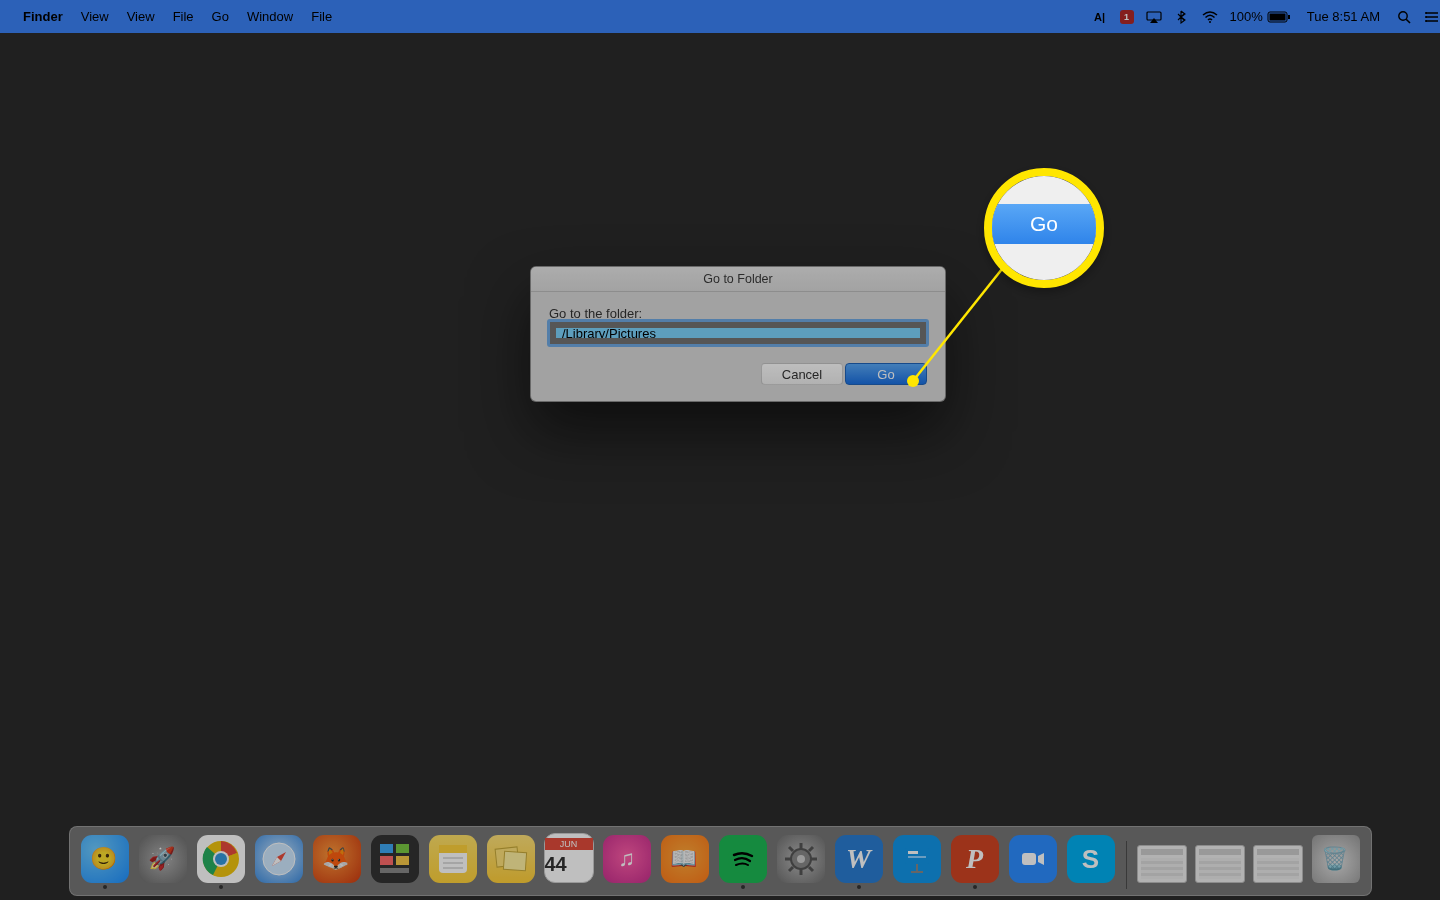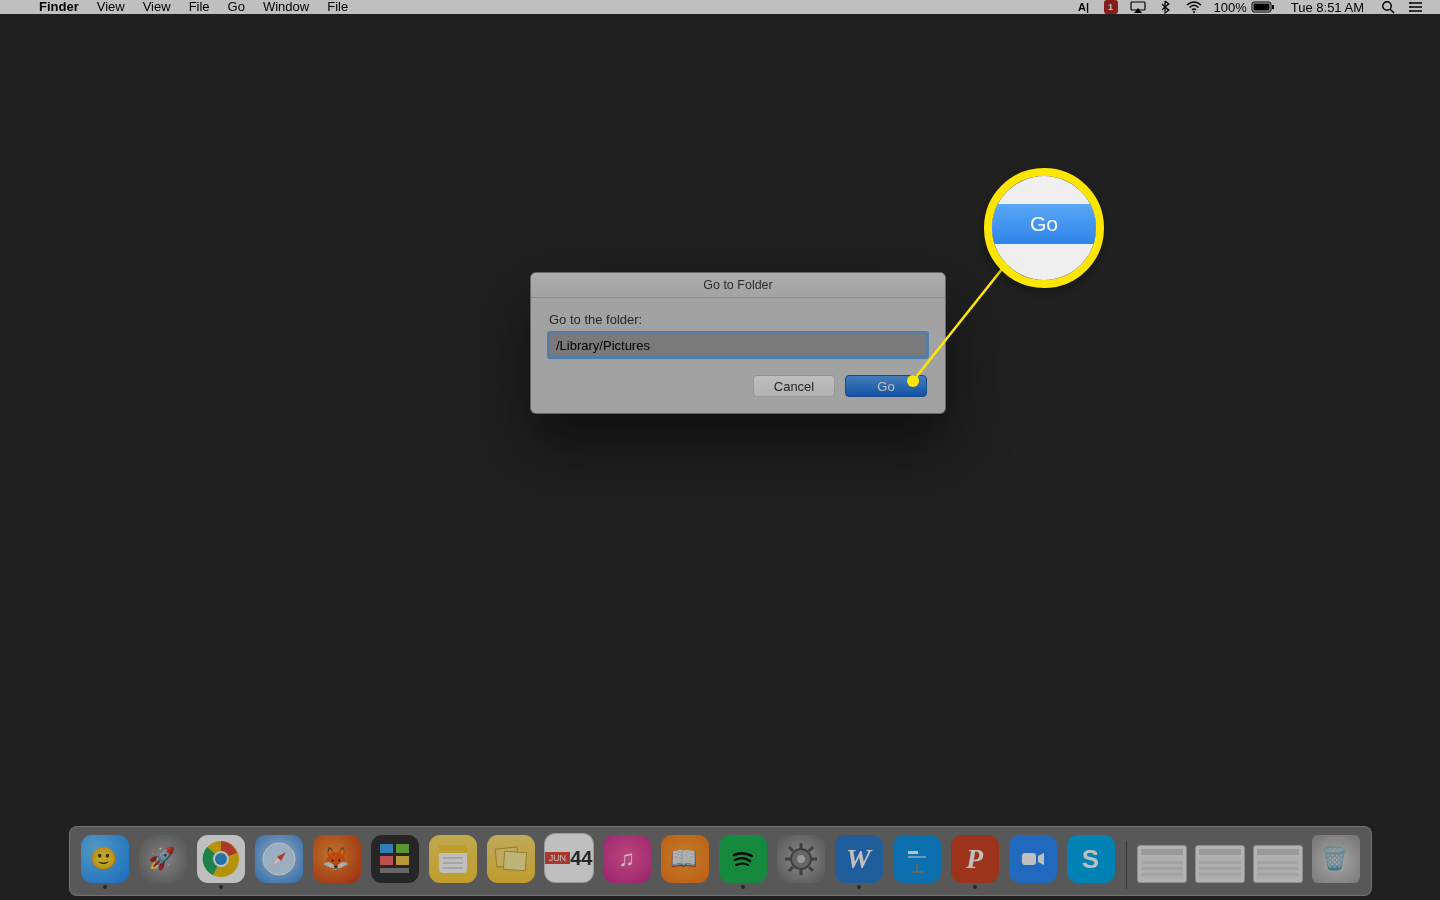--- a/index.html
+++ b/index.html
@@ -1,39 +1,39 @@
 <!DOCTYPE html>
 <html><head>
 <meta charset="utf-8">
 <style>
 html,body{margin:0;padding:0;width:1440px;height:900px;overflow:hidden;font-family:-apple-system,"Helvetica Neue",Arial,sans-serif;font-size:13px;background:#2b2b2b;color:#000}
 
 
 .dim{position:absolute;inset:0;background:rgba(0,0,0,.25);pointer-events:none;z-index:50}
 
 
-.menubar{position:absolute;top:0;left:0;right:0;height:14px;background:#ffffff;display:flex;align-items:center;padding:0 16px;font-size:13px;color:#000;z-index:10}
+.menubar{position:absolute;top:0;left:0;right:0;height:33px;background:#3b82f6;display:flex;align-items:center;padding:0 0;font-size:13px;color:#000;z-index:10}
 .menubar .left{display:flex;align-items:center;gap:0}
 .menubar .left .item{padding:0 9px;line-height:22px}
 .menubar .app-name{font-weight:600}
 .menubar .apple{font-size:14px;padding:0 10px 0 4px}
 .menubar .right{margin-left:auto;display:flex;align-items:center;gap:12px}
 .menubar .right .ico{display:flex;align-items:center;justify-content:center;width:16px;height:16px}
 .menubar .right svg{display:block}
 .menubar .batt{display:flex;align-items:center;gap:4px}
 .menubar .clock{padding:0 4px}
 .badge-cc{background:#b02828;color:#fff;border-radius:3px;font-size:9px;font-weight:700;width:14px;height:14px;display:flex;align-items:center;justify-content:center}
 
 
-.sheet{position:absolute;left:530px;top:272px;width:414px;background:#d8d8d8;border-radius:6px;border:1px solid rgba(0,0,0,.35);box-shadow:0 30px 60px rgba(0,0,0,.55);z-index:20;overflow:hidden}
+.sheet{position:absolute;left:530px;top:266px;width:414px;background:#d8d8d8;border-radius:6px;border:1px solid rgba(0,0,0,.35);box-shadow:0 30px 60px rgba(0,0,0,.55);z-index:20;overflow:hidden}
 .sheet .titlebar{height:24px;display:flex;align-items:center;justify-content:center;font-size:12.5px;background:linear-gradient(#e6e6e6,#d9d9d9);border-bottom:1px solid #bdbdbd;color:#3a3a3a}
 .sheet .body{padding:14px 18px 16px}
-.sheet .label{font-size:13px;color:#333;margin-bottom:6px}
-.sheet input{width:100%;box-sizing:border-box;height:24px;padding:2px 6px;font-size:13px;border:1px solid #737373;background:#a3a3a3;outline:3px solid #6fa9e2;outline-offset:-1px;border-radius:1px}
-.sheet .buttons{display:flex;justify-content:flex-end;gap:10px;margin-top:18px}
+.sheet .label{font-size:13px;color:#333;}
+.sheet input{width:100%;box-sizing:border-box;height:24px;padding:2px 6px;font-size:13px;border:7px solid #737373;background:#7dd3fc;outline:3px solid #6fa9e2;outline-offset:-1px;border-radius:1px}
+.sheet .buttons{display:flex;justify-content:flex-end;gap:2px;margin-top:18px}
 .sheet button{height:22px;min-width:82px;border-radius:4px;font-size:13px;border:1px solid rgba(0,0,0,.18)}
 .sheet .btn-cancel{background:linear-gradient(#fdfdfd,#ededed);color:#333}
 .sheet .btn-go{background:linear-gradient(#5aa8f6,#1a6fe0);color:#fff;border-color:#1f63b8}
 
 
 .callout{position:absolute;left:984px;top:168px;width:104px;height:104px;border-radius:50%;border:8px solid #ffe600;overflow:hidden;z-index:60;box-shadow:0 4px 10px rgba(0,0,0,.3)}
 .callout .inner{position:absolute;inset:0;background:#efefef}
 .callout .go-big{position:absolute;left:0;right:0;top:28px;height:40px;background:linear-gradient(#59a7f6,#2f84ea);display:flex;align-items:center;justify-content:center;color:#fff;font-size:21px}
 svg.lead{position:absolute;left:0;top:0;z-index:55;pointer-events:none}
 
@@ -62,21 +62,21 @@
 .itunes{background:radial-gradient(circle at 50% 45%,#ff5ea8,#c82f8e);}
 .ibooks{background:radial-gradient(circle at 50% 45%,#ffa93a,#ff7a1a)}
 .spotify{background:#1db954}
 .settings{background:radial-gradient(circle at 50% 50%,#bbb,#6f6f6f)}
 .word{background:#2a7dd2}
 .keynote{background:#1296e8}
 .ppt{background:#d04423}
 .zoom{background:#2d8cff}
 .skype{background:#00aff0}
 .trash{background:radial-gradient(circle at 50% 55%,#e0e0e0,#9a9a9a)}
-.cal-inner{display:flex;align-items:center;justify-content:center;width:100%;height:100%}
+.cal-inner{display:flex;flex-direction:column;justify-content:center;width:100%;height:100%}
 .cal-inner .m{background:#e24b3b;color:#fff;font-size:9px;width:100%;text-align:center;line-height:12px}
 .cal-inner .d{color:#333;font-size:20px;font-weight:600;line-height:28px}
 
 .chrome svg,.safari svg,.settings svg{display:block}
 </style>
 </head>
 <body>
 
 <div class="menubar">
   <div class="left">

